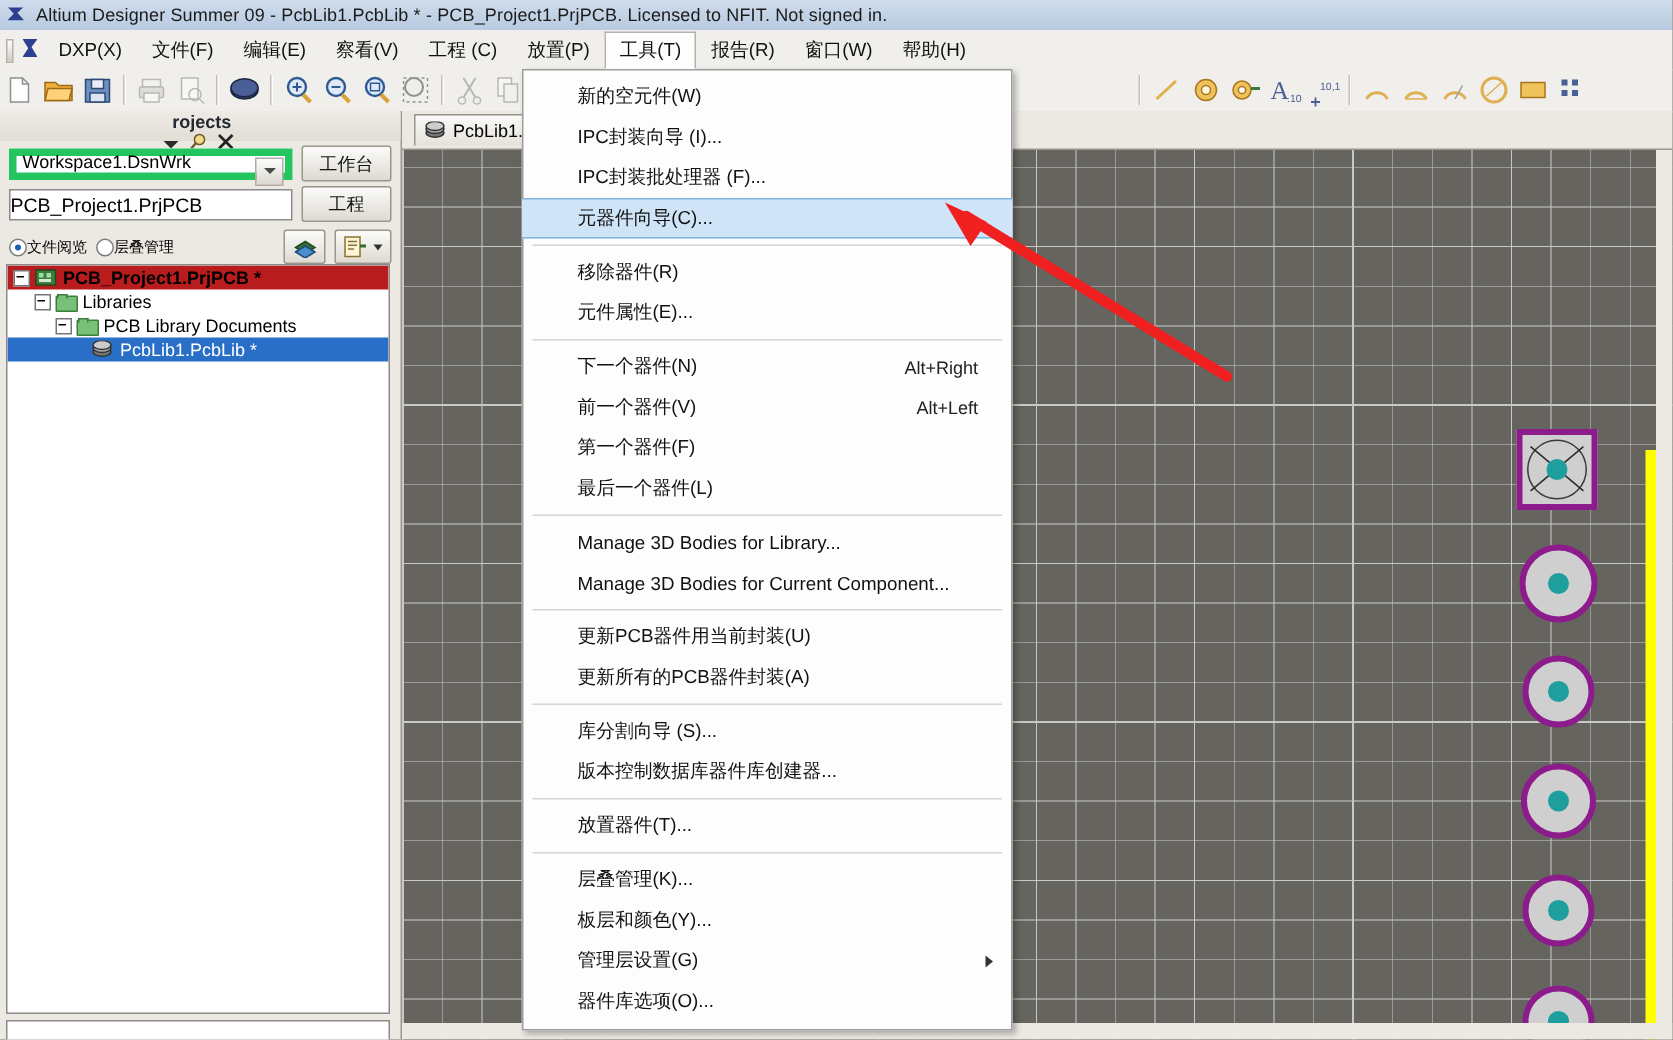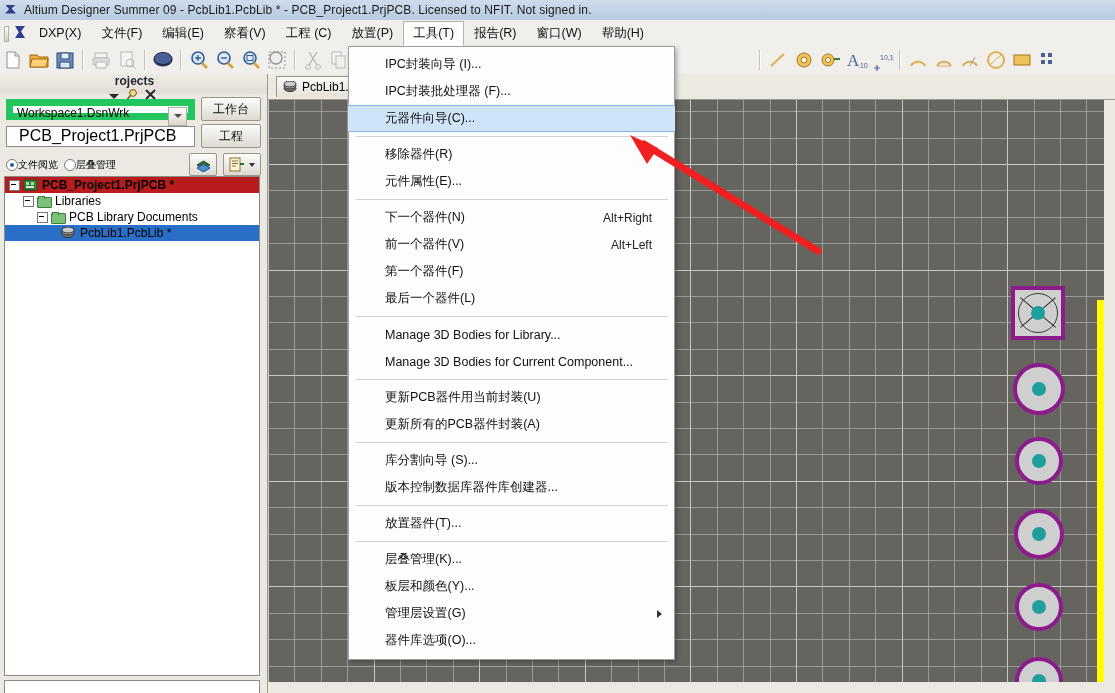--- a/index.html
+++ b/index.html
@@ -47,52 +47,52 @@
   #leftpanel{
     position:absolute;left:0;top:74px;width:268px;height:619px;
     background:#ece9e3;border-right:1px solid #9b978f;box-sizing:border-box;
   }
   #panel-header{height:20px;display:flex;align-items:center;padding-left:2px;
      background:linear-gradient(180deg,#eeebe5,#e2ded6);flex-direction:column;}
   #panel-header .ptitle{font-size:12px;font-weight:bold;color:#23282f;flex:1;}
   #panel-header .pbtns{display:flex;align-items:center;gap:6px;padding-right:6px;}
   .wsrow{display:flex;align-items:center;padding:3px 6px 0 6px;gap:6px;}
   .combo{
-    flex:1;height:21px;background:#fff;border:7px solid #22c55e;display:flex;align-items:flex-start;
+    flex:1;height:21px;background:#fff;border:5px solid #22c55e;display:flex;align-items:flex-end;
     font-size:12px;padding-left:4px;box-sizing:border-box;position:relative;
   }
   .combo .arrow{
     position:absolute;right:1px;top:1px;width:17px;height:17px;
     background:linear-gradient(180deg,#fdfdfd,#dbd7cf);border:1px solid #b0aca4;
     display:flex;align-items:center;justify-content:center;
   }
   .combo .arrow i{border-left:4px solid transparent;border-right:4px solid transparent;border-top:4px solid #4a4a4a;}
   .flatfield{
     flex:1;height:21px;background:#fff;border:1px solid #8a8a8a;display:flex;align-items:center;
-    font-size:16px;padding-left:12px;box-sizing:border-box;
+    font-size:13px;padding-left:0;box-sizing:border-box;
   }
   .pbtn{
     width:58px;height:22px;background:linear-gradient(180deg,#fbfbf9,#dedad2);
     border:1px solid #9a968e;border-radius:2px;display:flex;align-items:center;justify-content:center;
     font-size:12px;color:#111;
   }
   .radiorow{display:flex;align-items:center;padding:5px 6px 2px 6px;gap:6px;}
   .radio{display:flex;align-items:center;gap:0;font-size:10px;}
   .rdot{width:12px;height:12px;border-radius:50%;background:#fff;border:1px solid #7c7c7c;position:relative;box-sizing:border-box;}
   .rdot.on:after{content:"";position:absolute;left:3px;top:3px;width:4px;height:4px;border-radius:50%;background:#1a5fb4;}
   .icobtn{width:26px;height:21px;background:linear-gradient(180deg,#fbfbf9,#dedad2);
      border:1px solid #9a968e;border-radius:2px;display:flex;align-items:center;justify-content:center;}
   .icobtn.split{width:36px;}
   #tree{
     position:absolute;left:4px;top:102px;width:256px;height:500px;background:#fff;
     border:1px solid #8a8a8a;box-sizing:border-box;overflow:hidden;
   }
   .trow{display:flex;align-items:center;height:16px;font-size:12px;white-space:nowrap;}
   .trow.sel1{background:#b91c1c;}
-  .trow.sel2{background:#2a6fc7;color:#000000;}
+  .trow.sel2{background:#2a6fc7;color:#ffffff;}
   .tbox{width:9px;height:9px;border:1px solid #767676;background:#fff;margin-right:3px;position:relative;flex:0 0 auto;}
   .tbox:before{content:"";position:absolute;left:1px;top:3px;width:5px;height:1px;background:#000;}
   .folder{width:14px;height:11px;margin-right:4px;flex:0 0 auto;position:relative;}
   .folder:before{content:"";position:absolute;left:0;top:1px;width:13px;height:9px;background:#79c179;border:1px solid #3f7d3f;border-radius:1px;}
   .folder:after{content:"";position:absolute;left:1px;top:0px;width:5px;height:2px;background:#79c179;border:1px solid #3f7d3f;border-bottom:none;}
   #blankbox{
     position:absolute;left:4px;top:606px;width:256px;height:44px;background:#fff;border:1px solid #8a8a8a;box-sizing:border-box;
   }
   
   #docstrip{
@@ -486,20 +486,23 @@
     <div class="hole" style="left:17px;top:17px;width:14px;height:14px;"></div>
   </div>
 </div>
 
 <div id="ylimit"></div>
 <div id="rightgutter"></div>
 <div id="bottomgutter"></div>
 
 <div id="dropdown">
   <div class="mrow">
+      <span class="lbl">新的空元件(W)</span>
+    </div>
+  <div class="mrow">
       <span class="lbl">IPC封装向导 (I)...</span>
     </div>
   <div class="mrow">
       <span class="lbl">IPC封装批处理器 (F)...</span>
     </div>
   <div class="mrow hl">
       <span class="lbl">元器件向导(C)...</span>
     </div>
   <div class="msep"></div>
   <div class="mrow">

